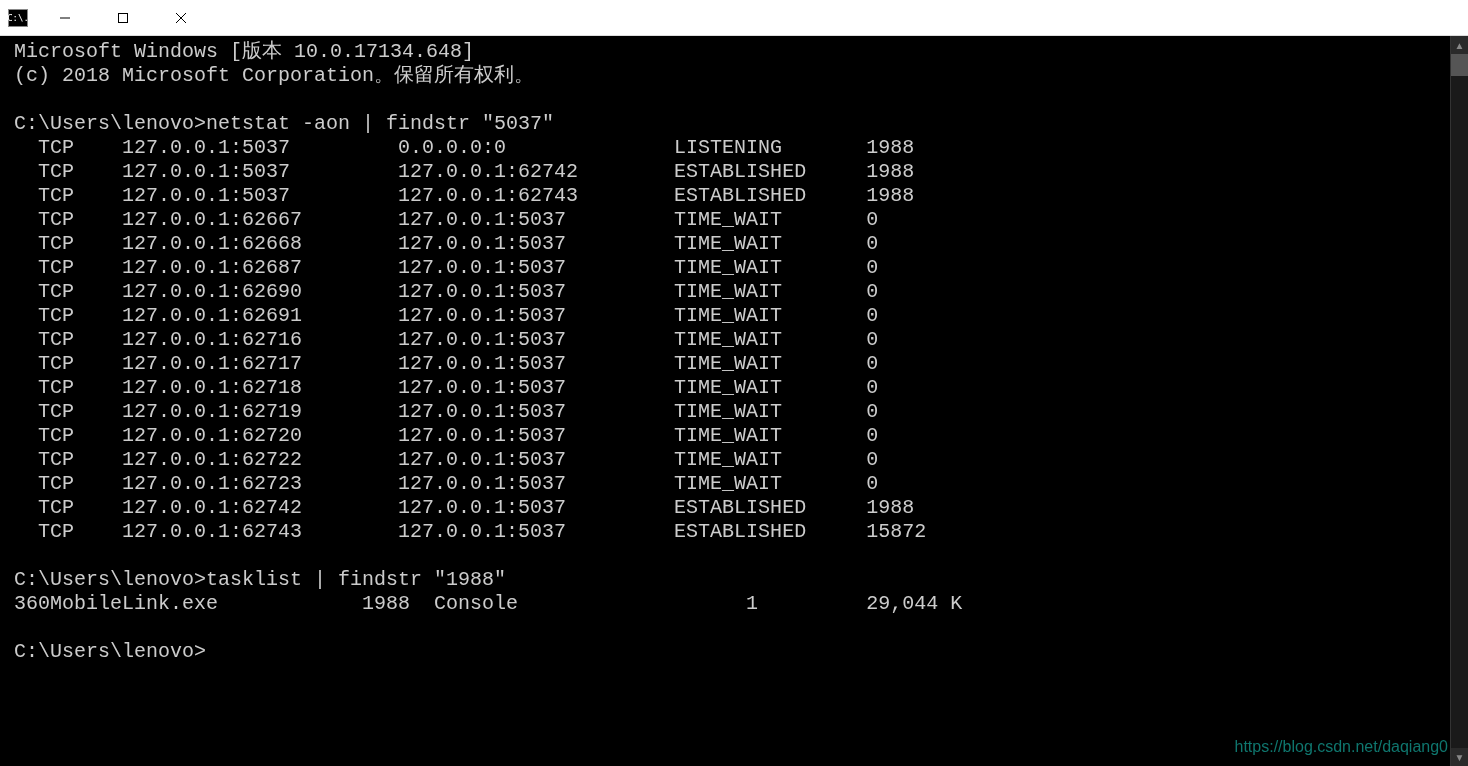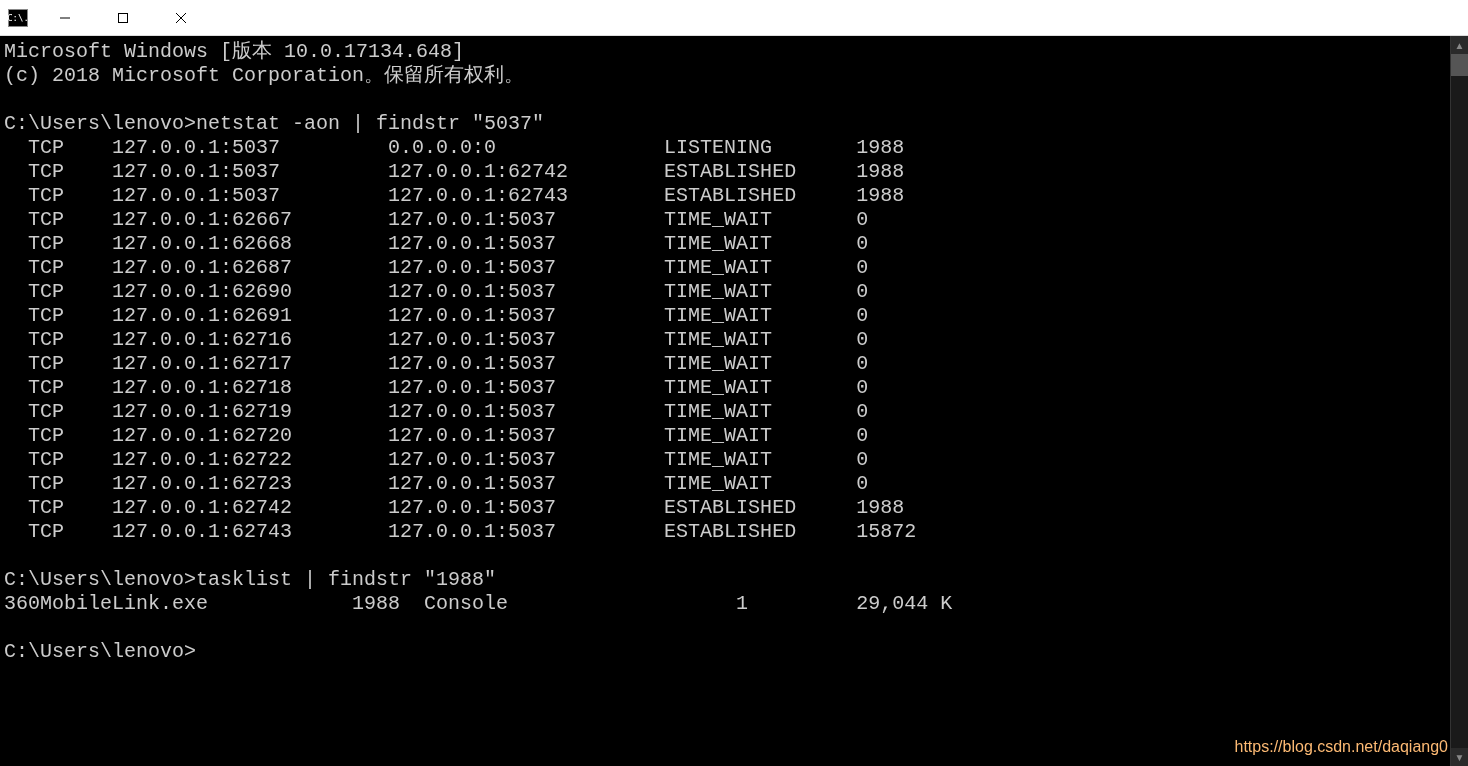--- a/index.html
+++ b/index.html
@@ -44,20 +44,21 @@
       align-items: center;
       justify-content: center;
       color: #000;
       font-size: 14px;
     }
     .console-area {
       position: relative;
       height: calc(100% - 36px);
       background: #000;
       display: flex;
+      padding-left: 10px;
     }
     .console-content {
       flex: 1;
       padding: 4px 0 0 4px;
       font-family: "NSimSun", "SimSun", Consolas, "Courier New", monospace;
       font-size: 20px;
       line-height: 24px;
       color: #ccc;
       white-space: pre;
       overflow: hidden;
@@ -83,21 +84,21 @@
       width: 100%;
       height: 22px;
       background: #555;
       position: absolute;
       top: 18px;
     }
     .watermark {
       position: absolute;
       bottom: 10px;
       right: 20px;
-      color: #fdba74;
+      color: #0f766e;
       font-size: 16px;
       font-family: Arial, sans-serif;
     }
   </style>
 </head>
 <body>
 
 <div class="titlebar">
   <div class="titlebar-icon">C:\.</div>
   <div class="titlebar-controls">

